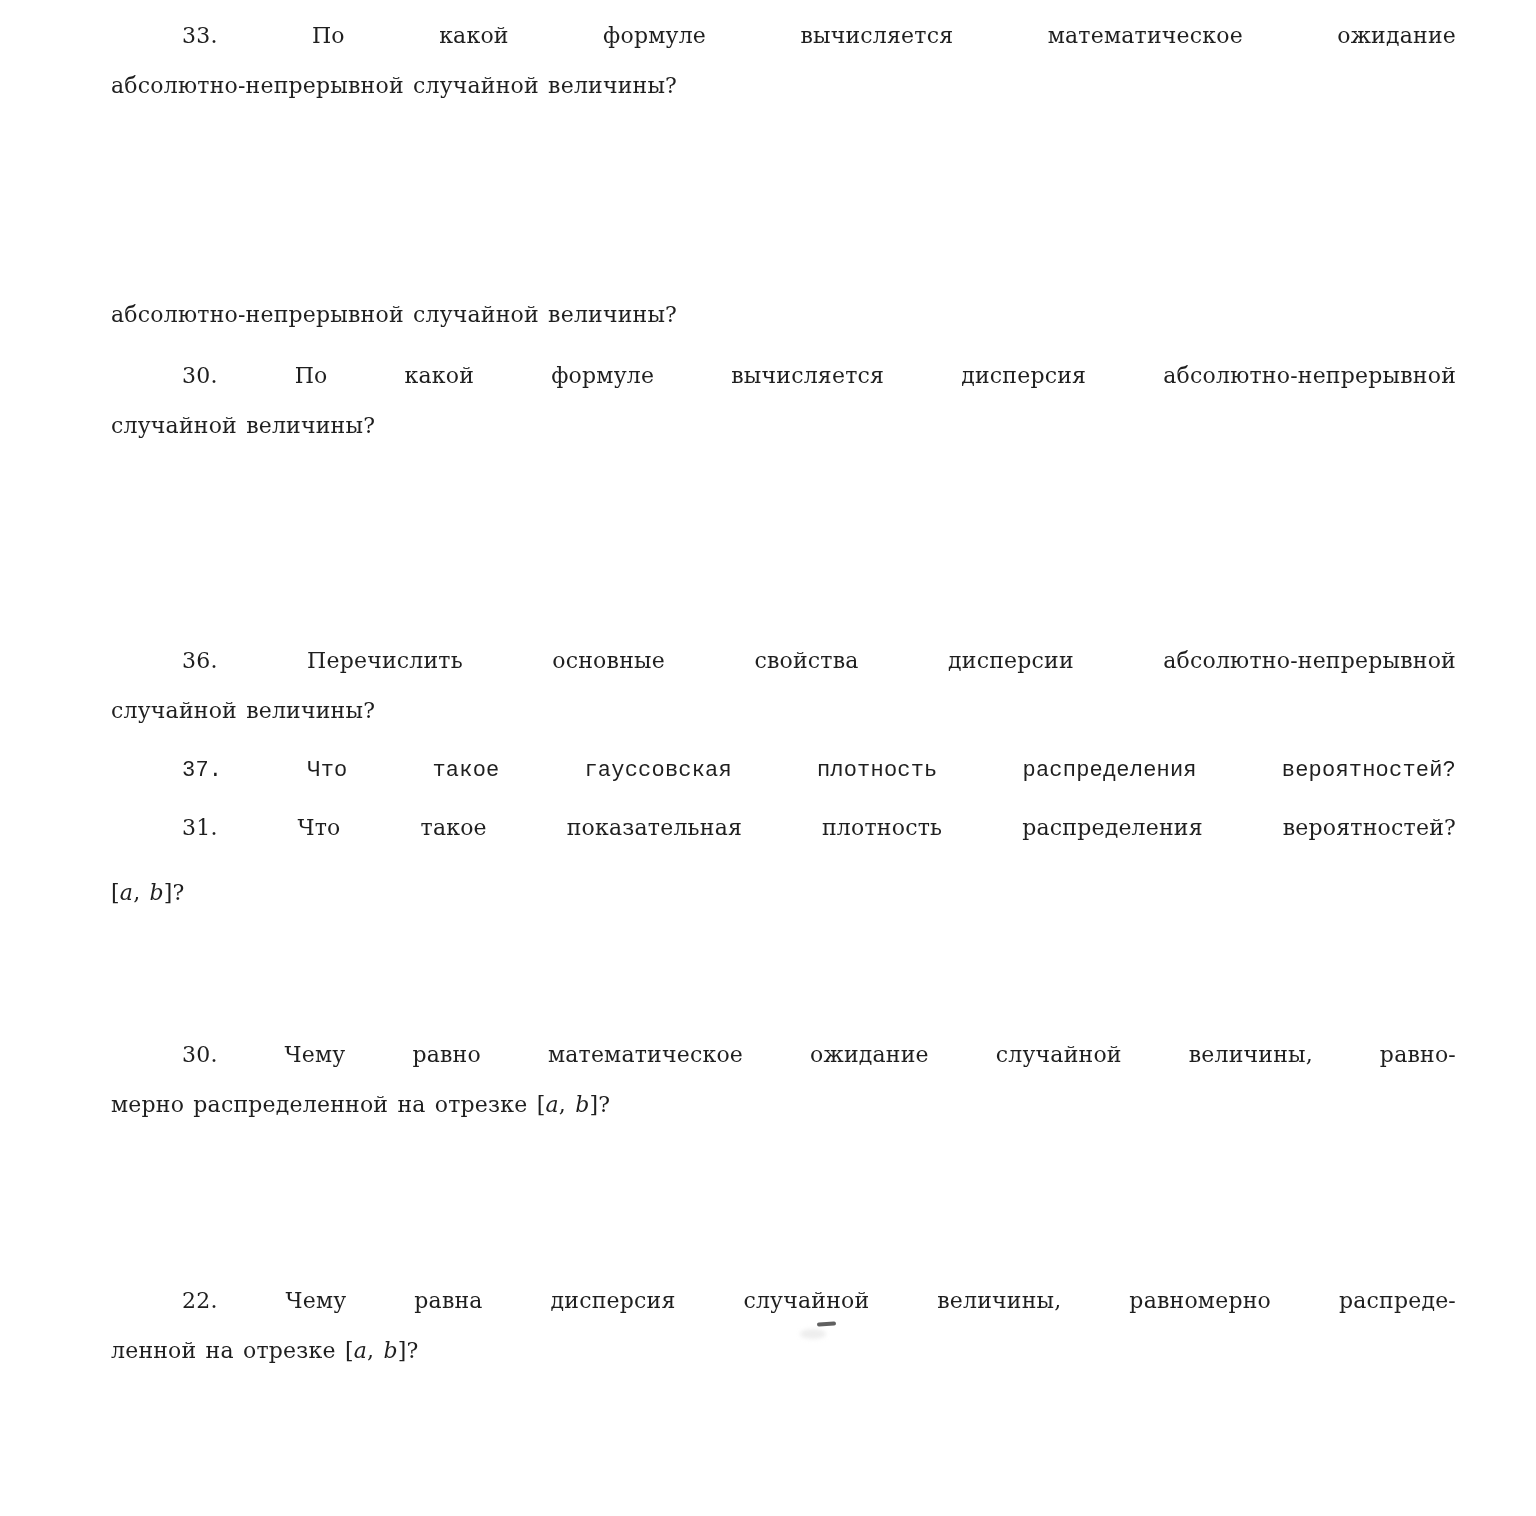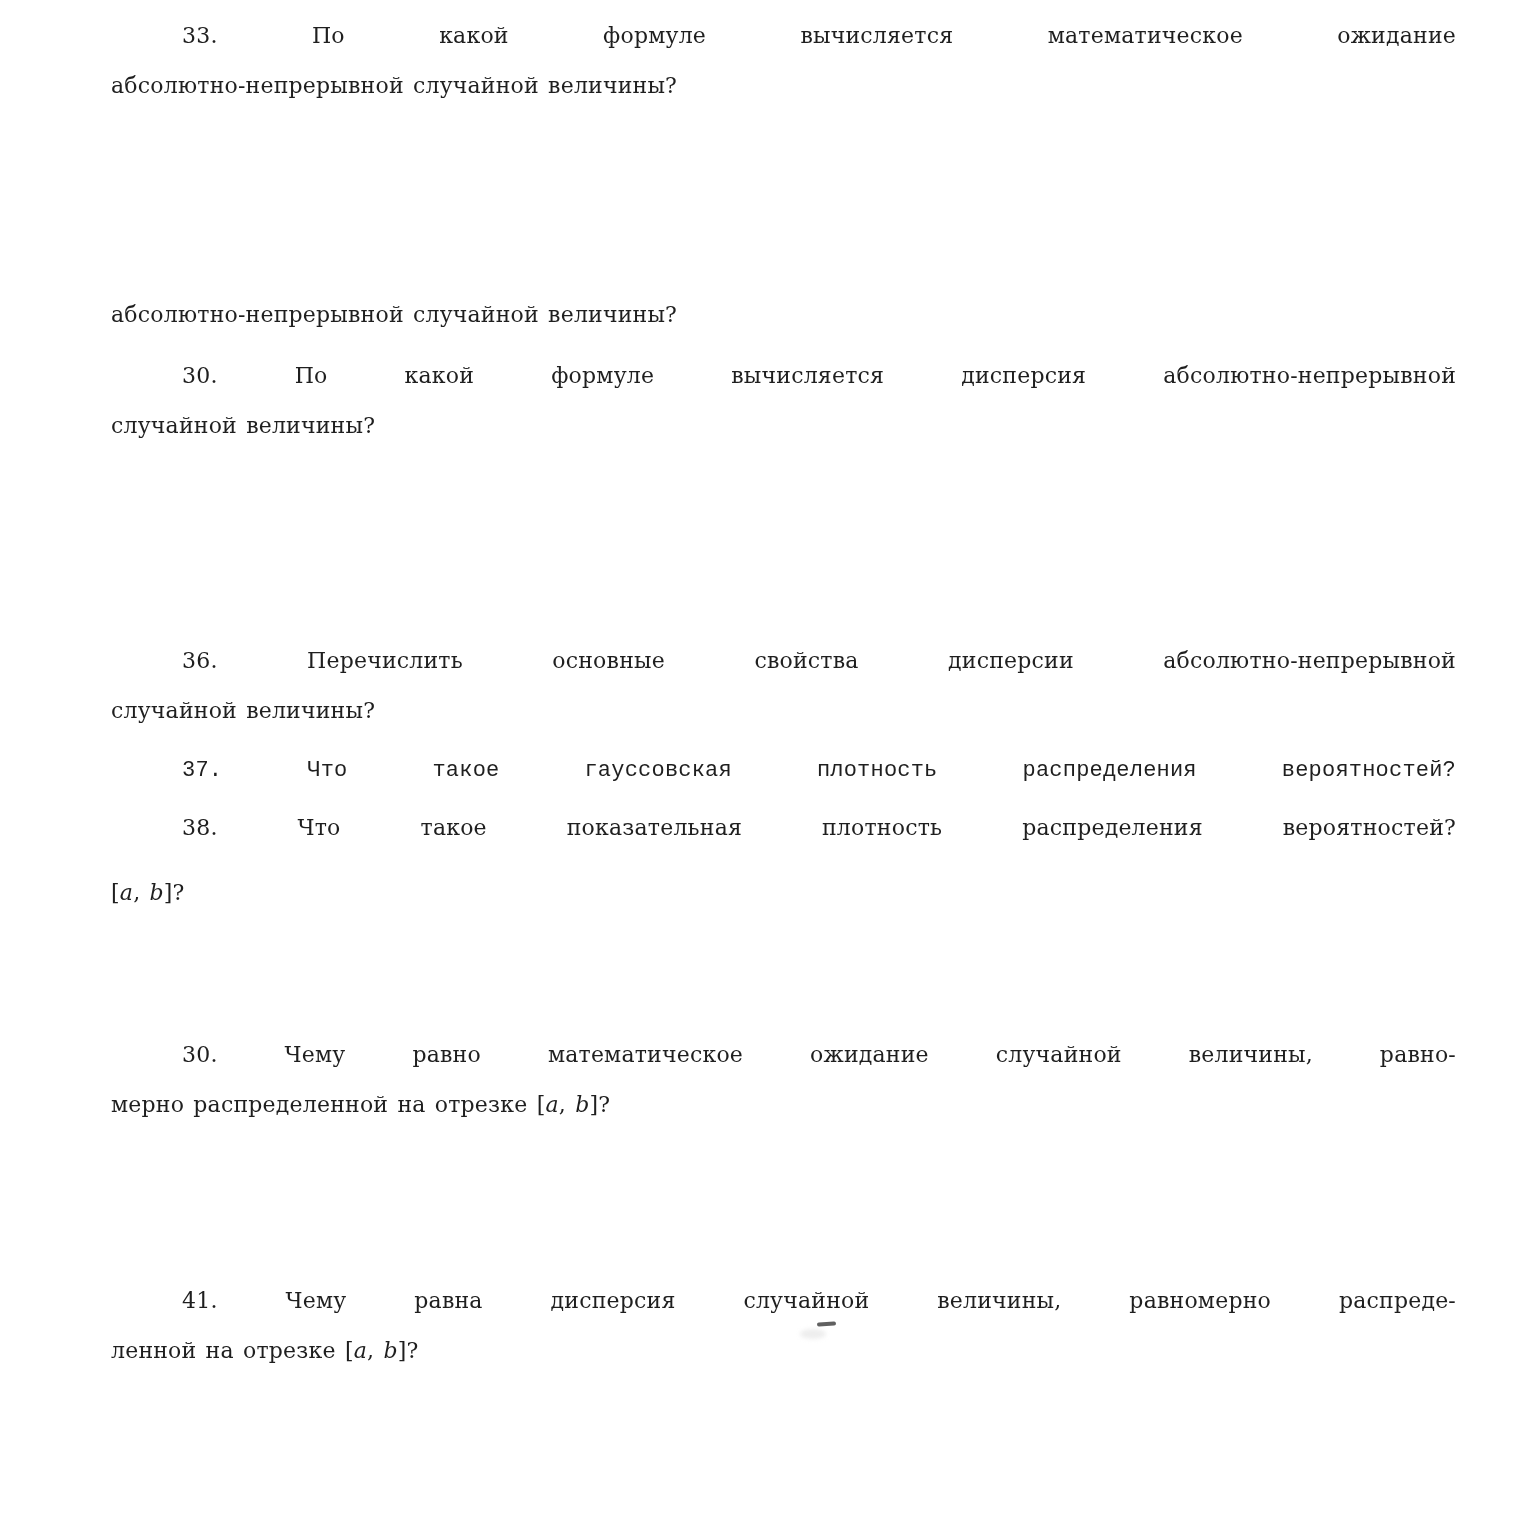--- a/index.html
+++ b/index.html
@@ -94,29 +94,29 @@
         <div class="line"><span class="q-text">случайной величины?</span></div>
       </div>
       <div class="question q3">
         <div class="line first-line justified"><span class="q-number">36.</span> <span class="q-text">Перечислить основные свойства дисперсии абсолютно-непрерывной</span></div>
         <div class="line"><span class="q-text">случайной величины?</span></div>
       </div>
       <div class="question q4">
         <div class="line first-line justified"><span class="q-number">37.</span> <span class="q-text">Что такое гауссовская плотность распределения вероятностей?</span></div>
       </div>
       <div class="question q5">
-        <div class="line first-line justified"><span class="q-number">38.</span> <span class="q-text">Что такое показательная плотность распределения вероятностей?</span></div>
+        <div class="line first-line justified"><span class="q-number">31.</span> <span class="q-text">Что такое показательная плотность распределения вероятностей?</span></div>
       </div>
       <div class="question q6">
         <div class="line"><span class="q-text">[</span><span class="math-var">a</span><span class="q-text">, </span><span class="math-var">b</span><span class="q-text">]?</span></div>
       </div>
       <div class="question q7">
         <div class="line first-line justified"><span class="q-number">30.</span> <span class="q-text">Чему равно математическое ожидание случайной величины, равно-</span></div>
         <div class="line"><span class="q-text">мерно распределенной на отрезке [</span><span class="math-var">a</span><span class="q-text">, </span><span class="math-var">b</span><span class="q-text">]?</span></div>
       </div>
       <div class="question q8">
-        <div class="line first-line justified"><span class="q-number">41.</span> <span class="q-text">Чему равна дисперсия случайной величины, равномерно распреде-</span></div>
+        <div class="line first-line justified"><span class="q-number">22.</span> <span class="q-text">Чему равна дисперсия случайной величины, равномерно распреде-</span></div>
         <div class="line"><span class="q-text">ленной на отрезке [</span><span class="math-var">a</span><span class="q-text">, </span><span class="math-var">b</span><span class="q-text">]?</span></div>
       </div>
     </div>
   <div class="artifact-smudge"></div>
   <div class="artifact-dash"></div>
 </div>
 
 </body></html>

